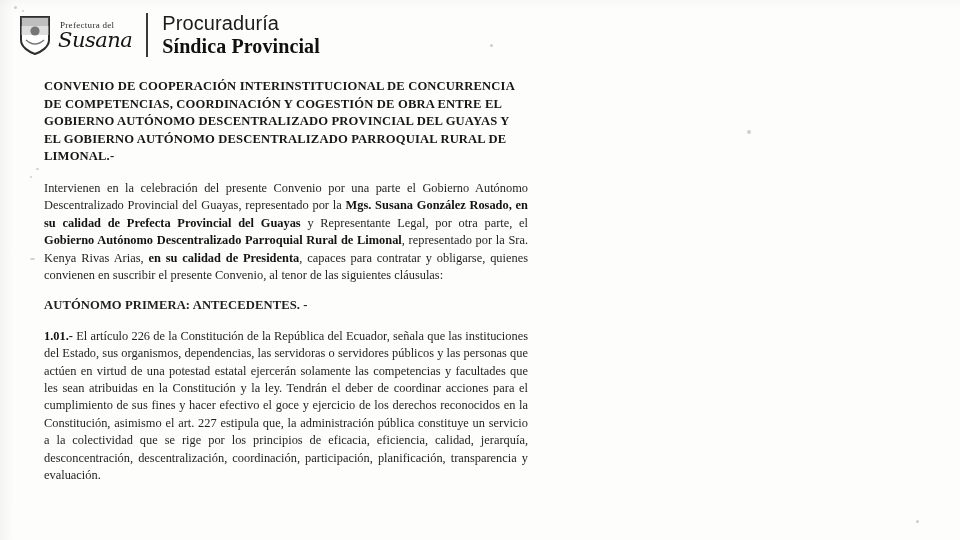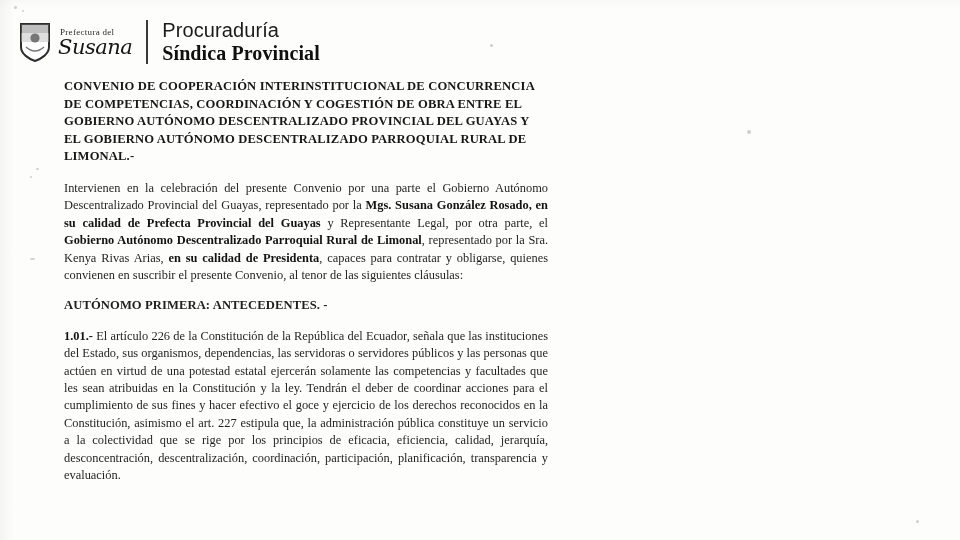--- a/index.html
+++ b/index.html
@@ -35,21 +35,21 @@
     position: absolute;
     background: #a9a9a9;
     border-radius: 50%;
     opacity: .55;
   }
 
   
   .letterhead {
     position: absolute;
     left: 18px;
-    top: 14px;
+    top: 7px;
     display: flex;
     align-items: center;
     height: 56px;
   }
   .crest {
     width: 34px;
     height: 42px;
     position: relative;
     margin-right: 6px;
   }
@@ -100,21 +100,21 @@
     font-size: 20px;
     line-height: 23px;
     color: #101010;
     font-weight: bold;
     letter-spacing: .1px;
   }
 
   
   .doc-body {
     position: absolute;
-    left: 64px;
+    left: 44px;
     top: 78px;
     width: 484px;
     font-size: 12.4px;
     line-height: 17.4px;
     color: #1f1f1f;
   }
 
   .doc-title {
     font-family: "Liberation Serif", serif;
     font-weight: bold;

